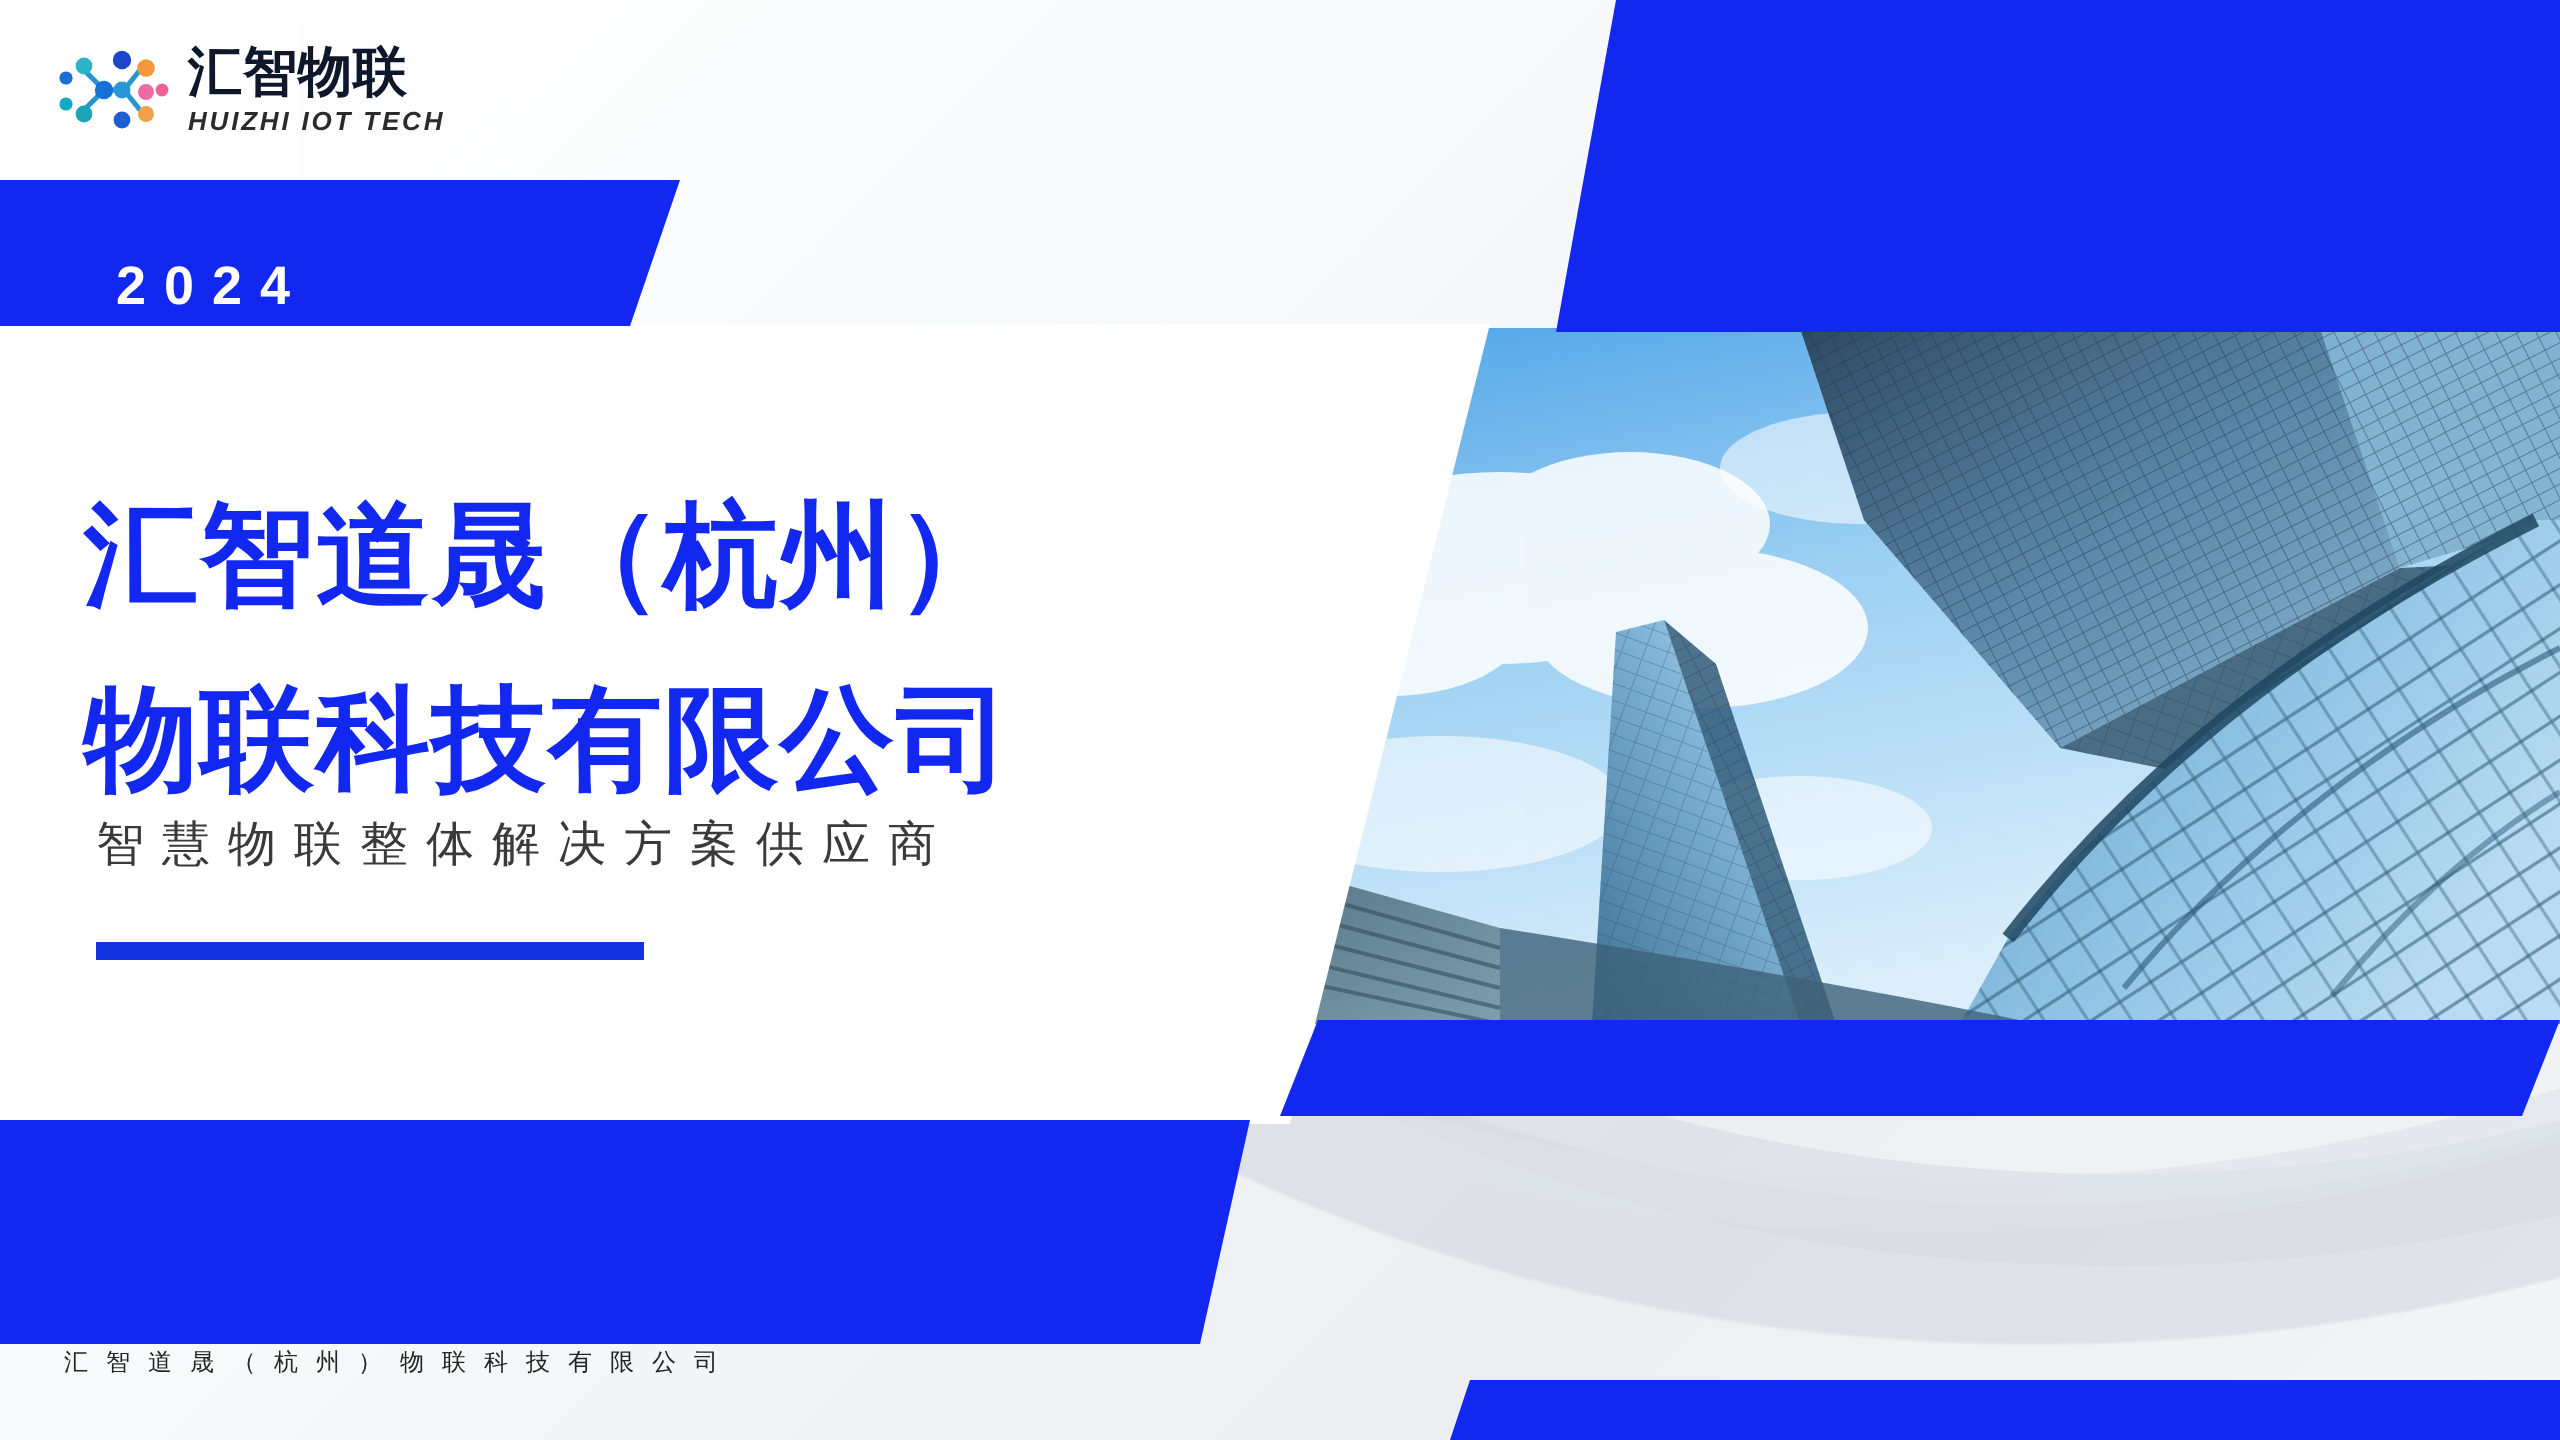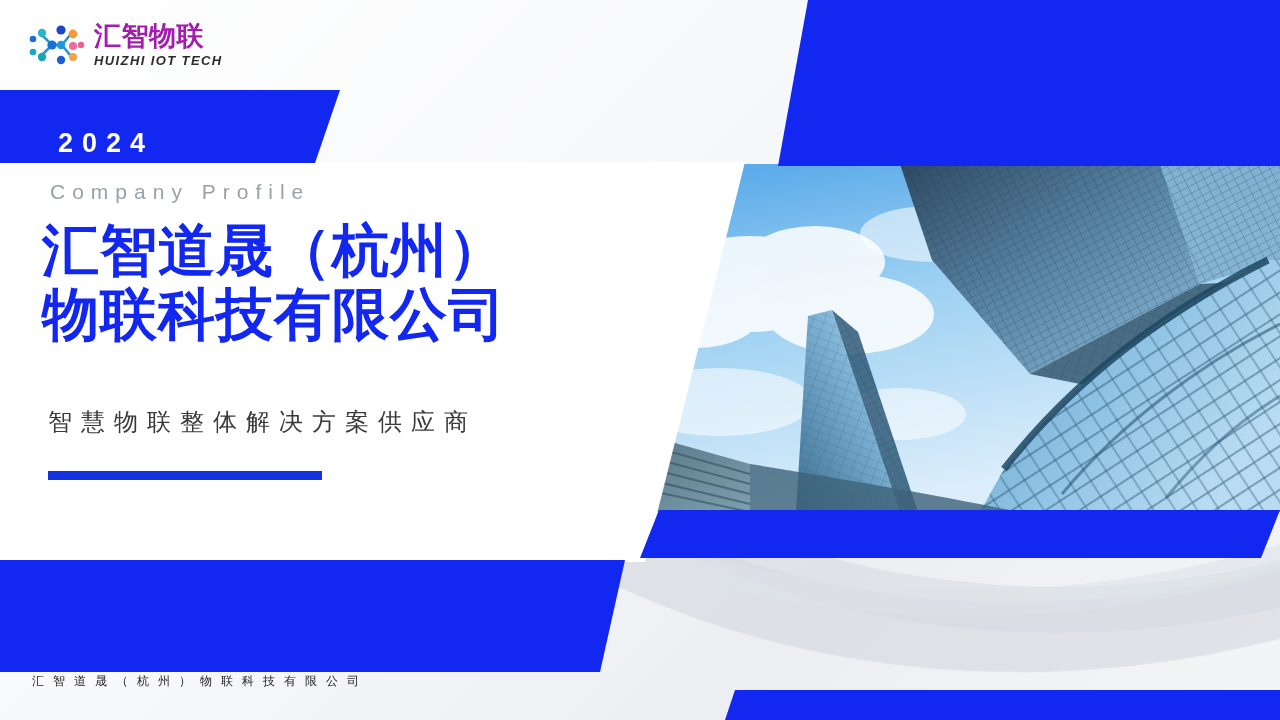--- a/index.html
+++ b/index.html
@@ -133,21 +133,21 @@
     left: 28px; top: 22px;
     display: flex;
     align-items: center;
     gap: 8px;
   }
   .logo-mark { width: 58px; height: 46px; display: block; }
   .logo-text { display: flex; flex-direction: column; line-height: 1; }
   .logo-cn {
     font-size: 27px;
     font-weight: 700;
-    color: #a21caf;
+    color: #0f172a;
     letter-spacing: 0.5px;
     font-family: "Liberation Sans", "DejaVu Sans", sans-serif;
   }
   .logo-en {
     margin-top: 4px;
     font-size: 13px;
     font-weight: 700;
     font-style: italic;
     color: #2b2b2b;
     letter-spacing: 1.4px;
@@ -178,21 +178,21 @@
     left: 42px; top: 218px;
     z-index: 6;
     color: #1227f0;
     font-size: 57px;
     font-weight: 700;
     line-height: 1.13;
     letter-spacing: 1px;
     font-family: "DejaVu Sans", "Liberation Sans", sans-serif;
     white-space: nowrap;
   }
-  .title span { display: block; }
+  .title span { display: block; margin-top: 28px; }
   .subtitle {
     position: absolute;
     left: 48px; top: 406px;
     z-index: 6;
     font-size: 24px;
     color: #3a3a3a;
     letter-spacing: 9px;
     font-family: "DejaVu Sans", "Liberation Sans", sans-serif;
   }
   .rule {
@@ -349,21 +349,20 @@
       <circle cx="45" cy="35" r="4.0" fill="#f0a14a"></circle>
       <circle cx="53" cy="23" r="3.2" fill="#ef5f93"></circle>
     </svg>
     <span class="logo-text">
       <span class="logo-cn">汇智物联</span>
       <span class="logo-en">HUIZHI IOT TECH</span>
     </span>
   </div>
 
   <div class="year-text">2024</div>
-  <div class="eyebrow">Company Profile</div>
   <div class="title">
     <span>汇智道晟（杭州）</span>
     <span>物联科技有限公司</span>
   </div>
   <div class="subtitle">智慧物联整体解决方案供应商</div>
   <div class="rule"></div>
   <div class="footer">汇智道晟（杭州）物联科技有限公司</div>
 
 </div>
 

